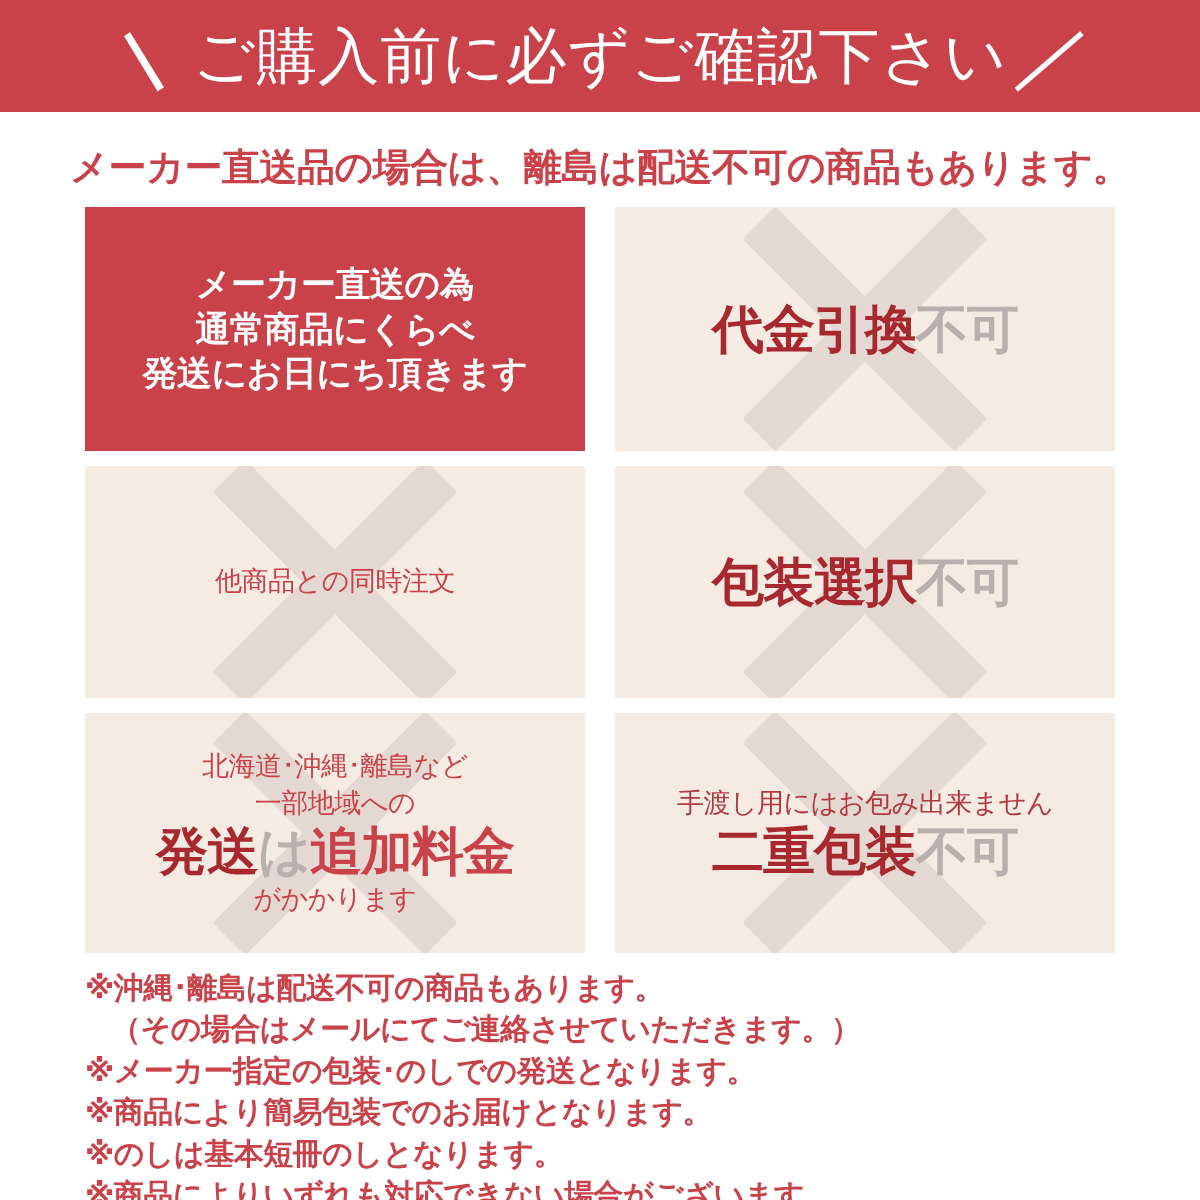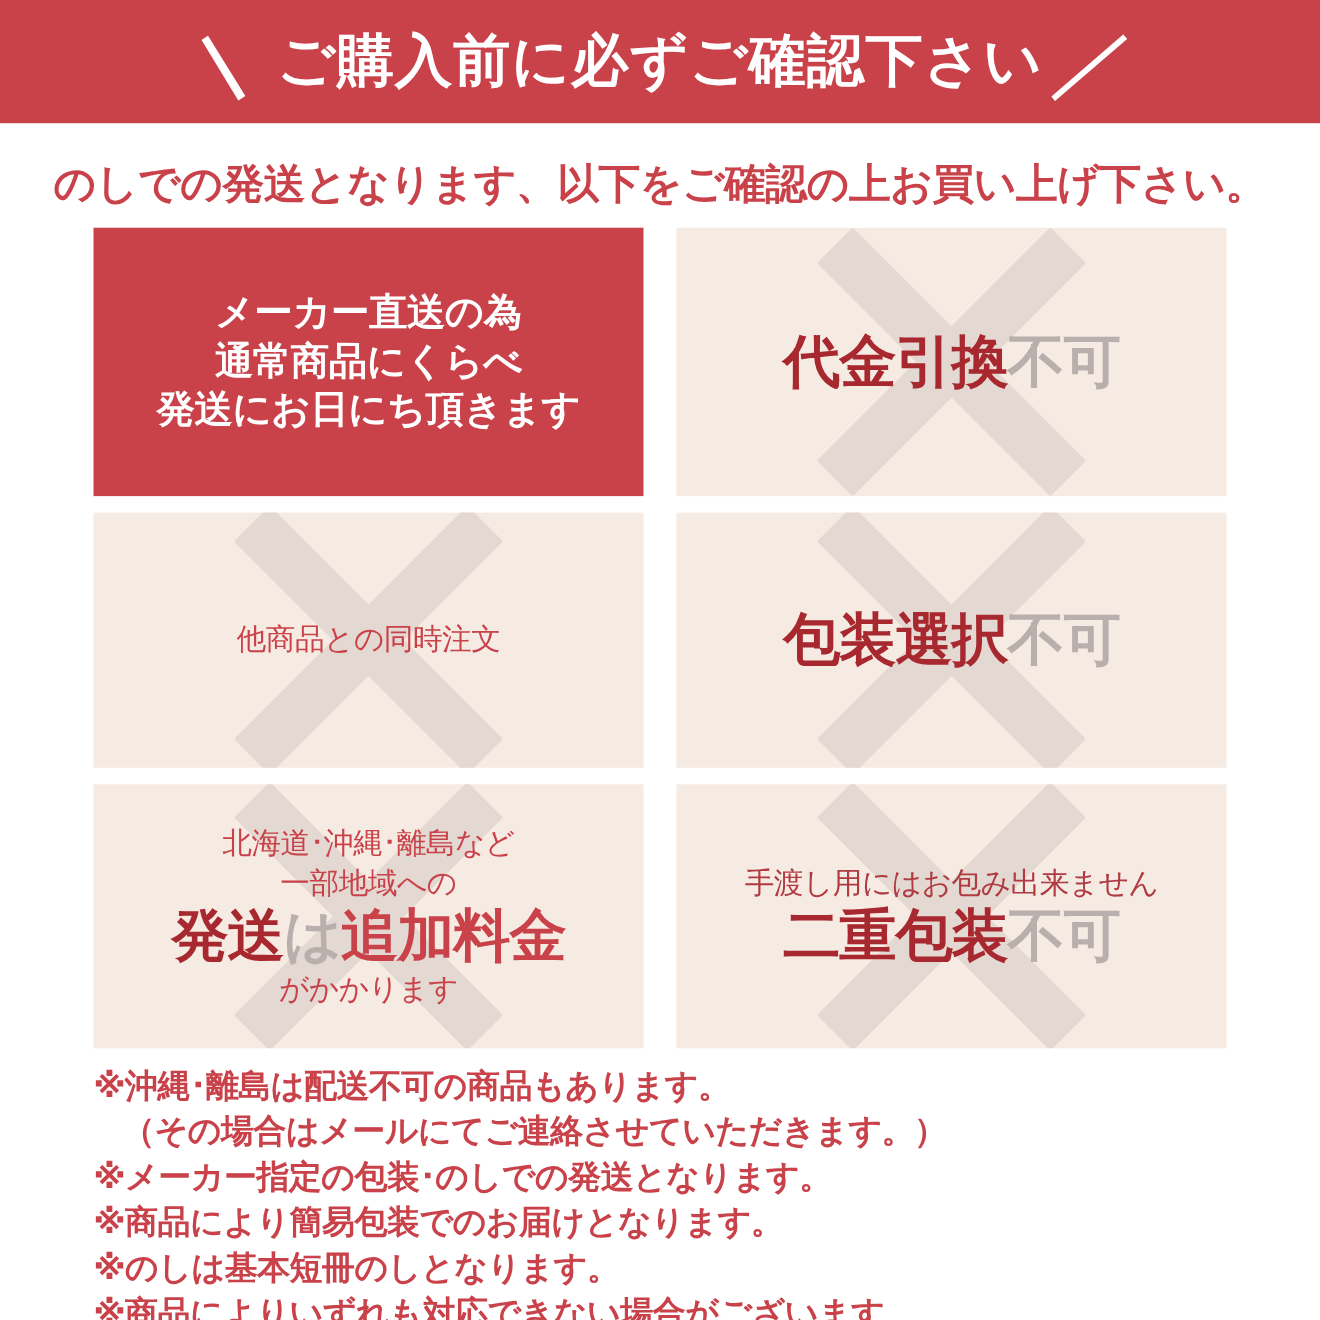--- a/index.html
+++ b/index.html
@@ -31,22 +31,22 @@
     justify-content: center;
   }
   .header-inner {
     display: flex;
     align-items: center;
     justify-content: center;
     gap: 14px;
   }
   .header-title {
     color: #ffffff;
-    font-size: 52px;
-    font-weight: bold;
+    font-size: 61px;
+    font-weight: normal;
     letter-spacing: 1px;
     line-height: 1;
     white-space: nowrap;
   }
   .slash {
     color: #ffffff;
     font-size: 66px;
     font-weight: bold;
     line-height: 1;
     display: inline-block;
@@ -186,21 +186,21 @@
 <div class="page">
 
   <div class="header">
     <div class="header-inner">
       <span class="slash left">＼</span>
       <span class="header-title">ご購入前に必ずご確認下さい</span>
       <span class="slash right">／</span>
     </div>
   </div>
 
-  <div class="subtitle">のしでの発送となります、以下をご確認の上お買い上げ下さい。</div>
+  <div class="subtitle">メーカー直送品の場合は、離島は配送不可の商品もあります。</div>
 
   <div class="grid">
 
     <div class="box filled">
       <div class="box-content">
         <div class="white-line">メーカー直送の為</div>
         <div class="white-line">通常商品にくらべ</div>
         <div class="white-line">発送にお日にち頂きます</div>
       </div>
     </div>

